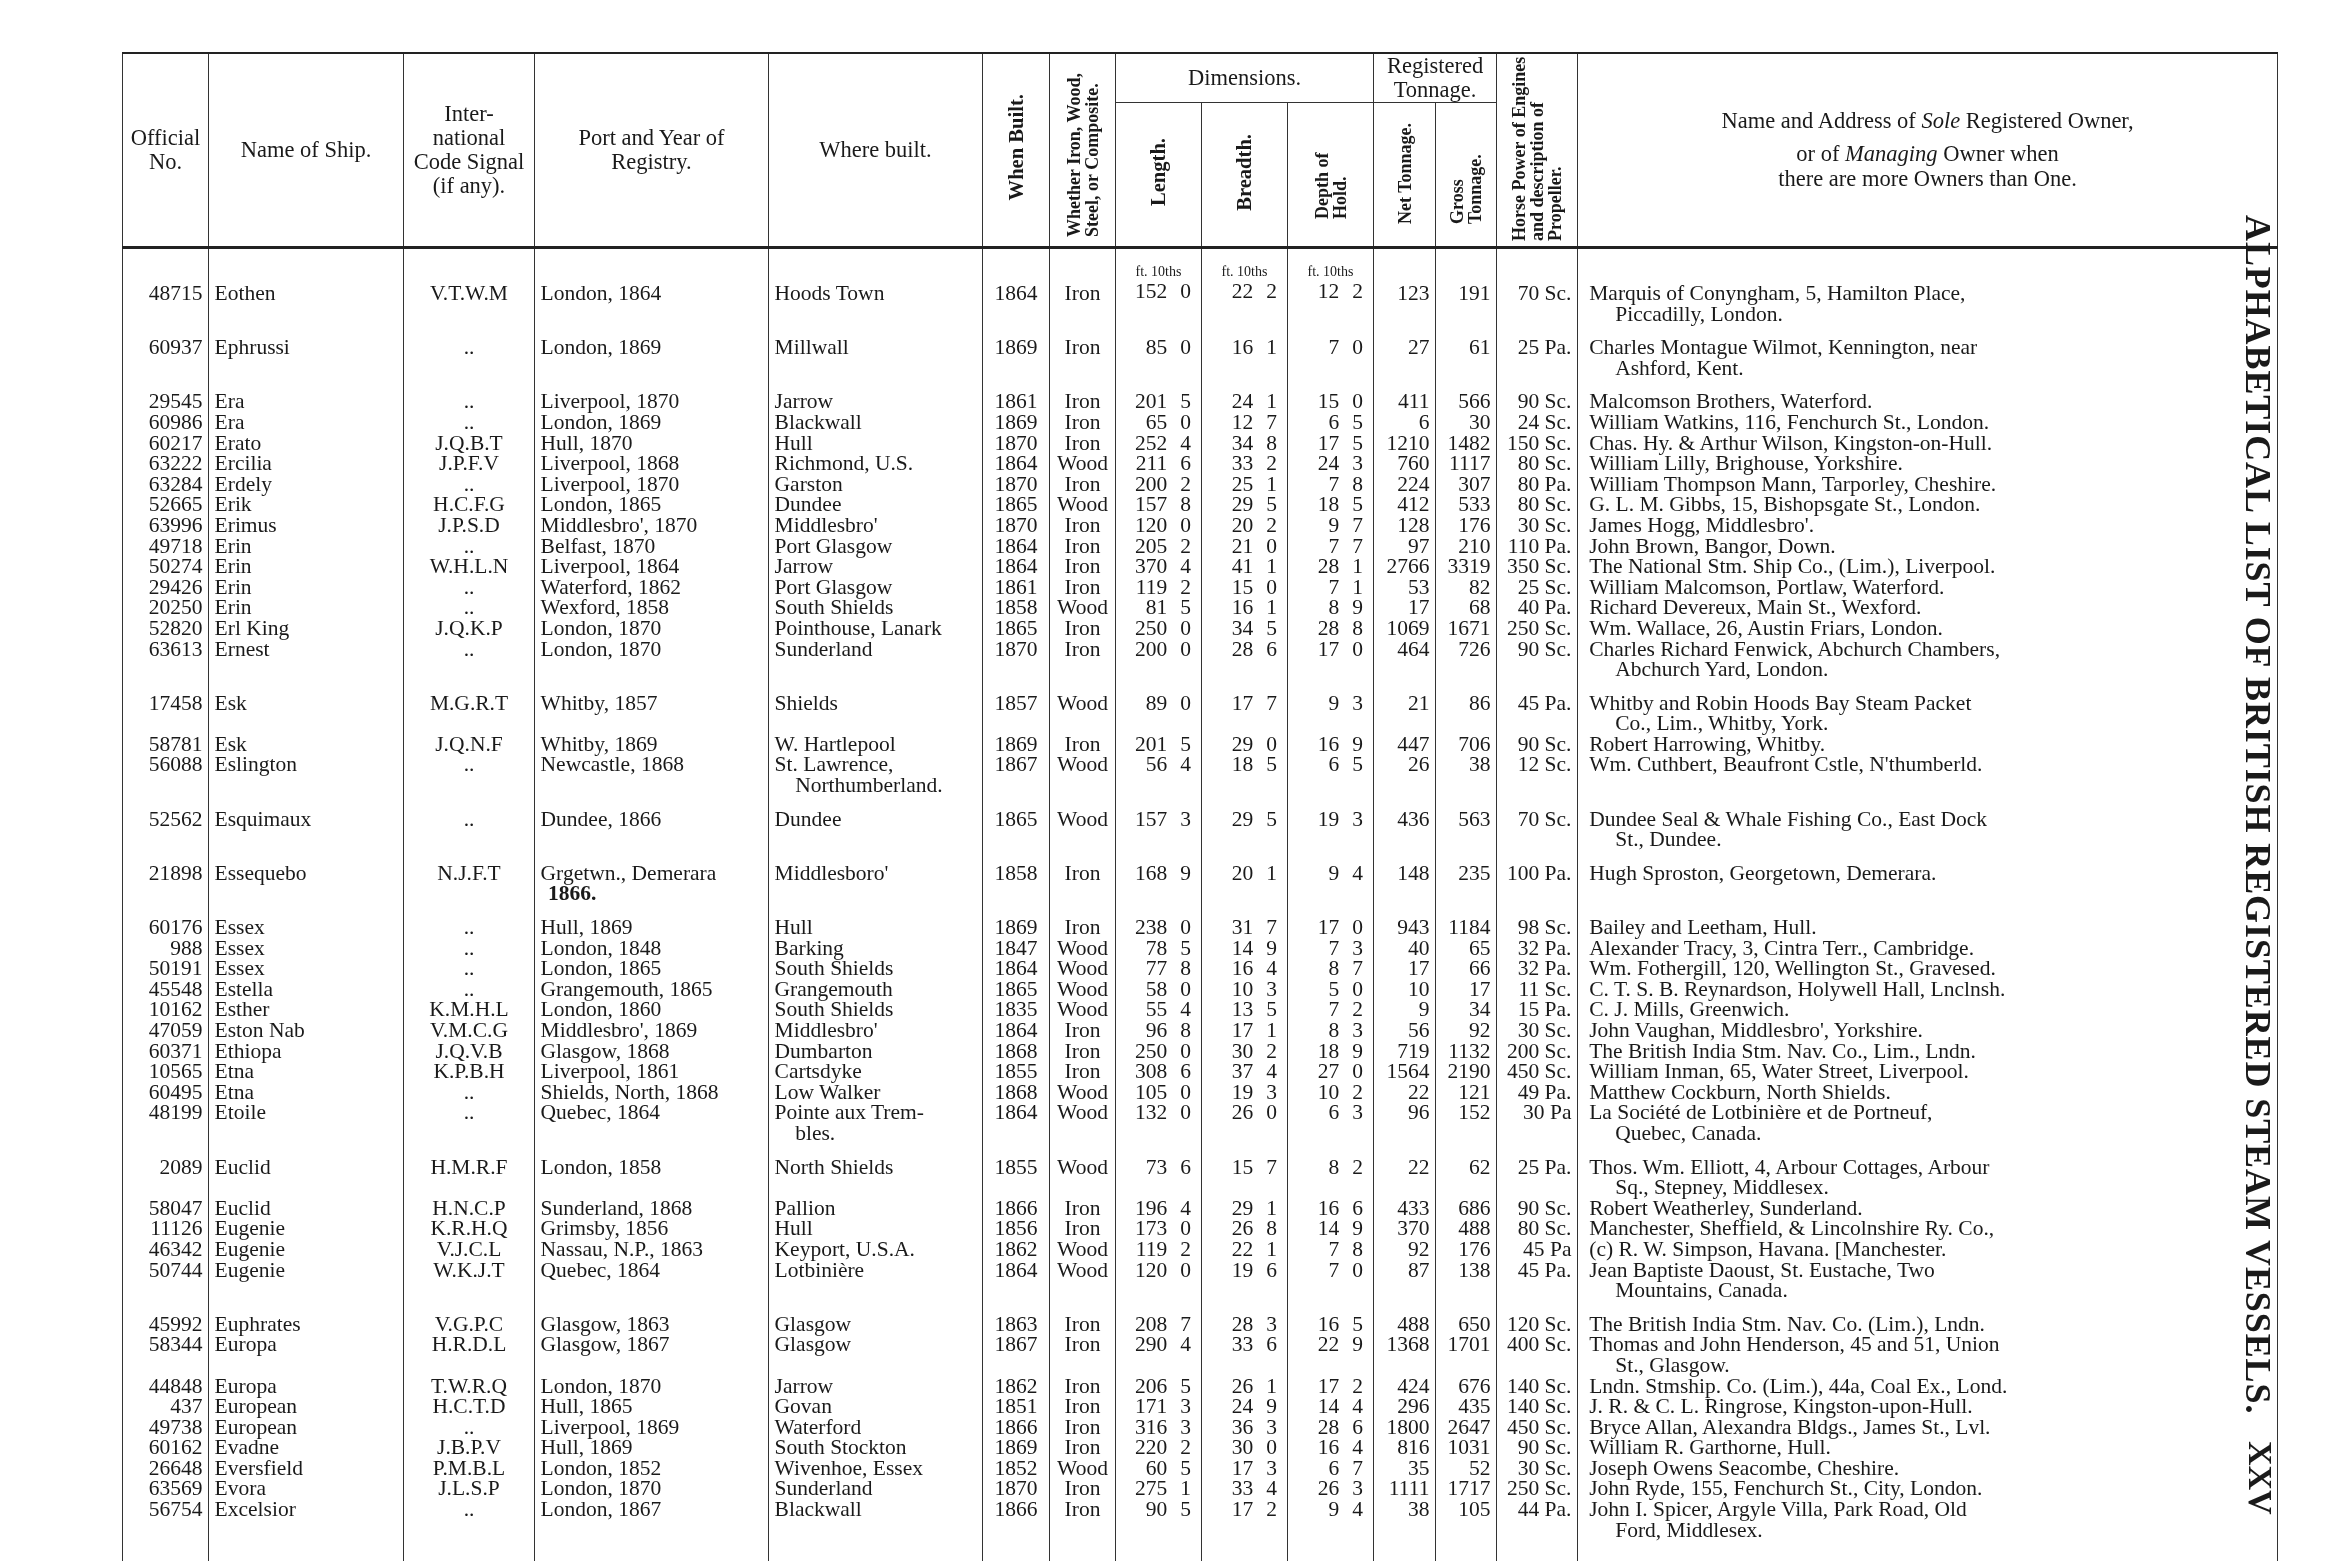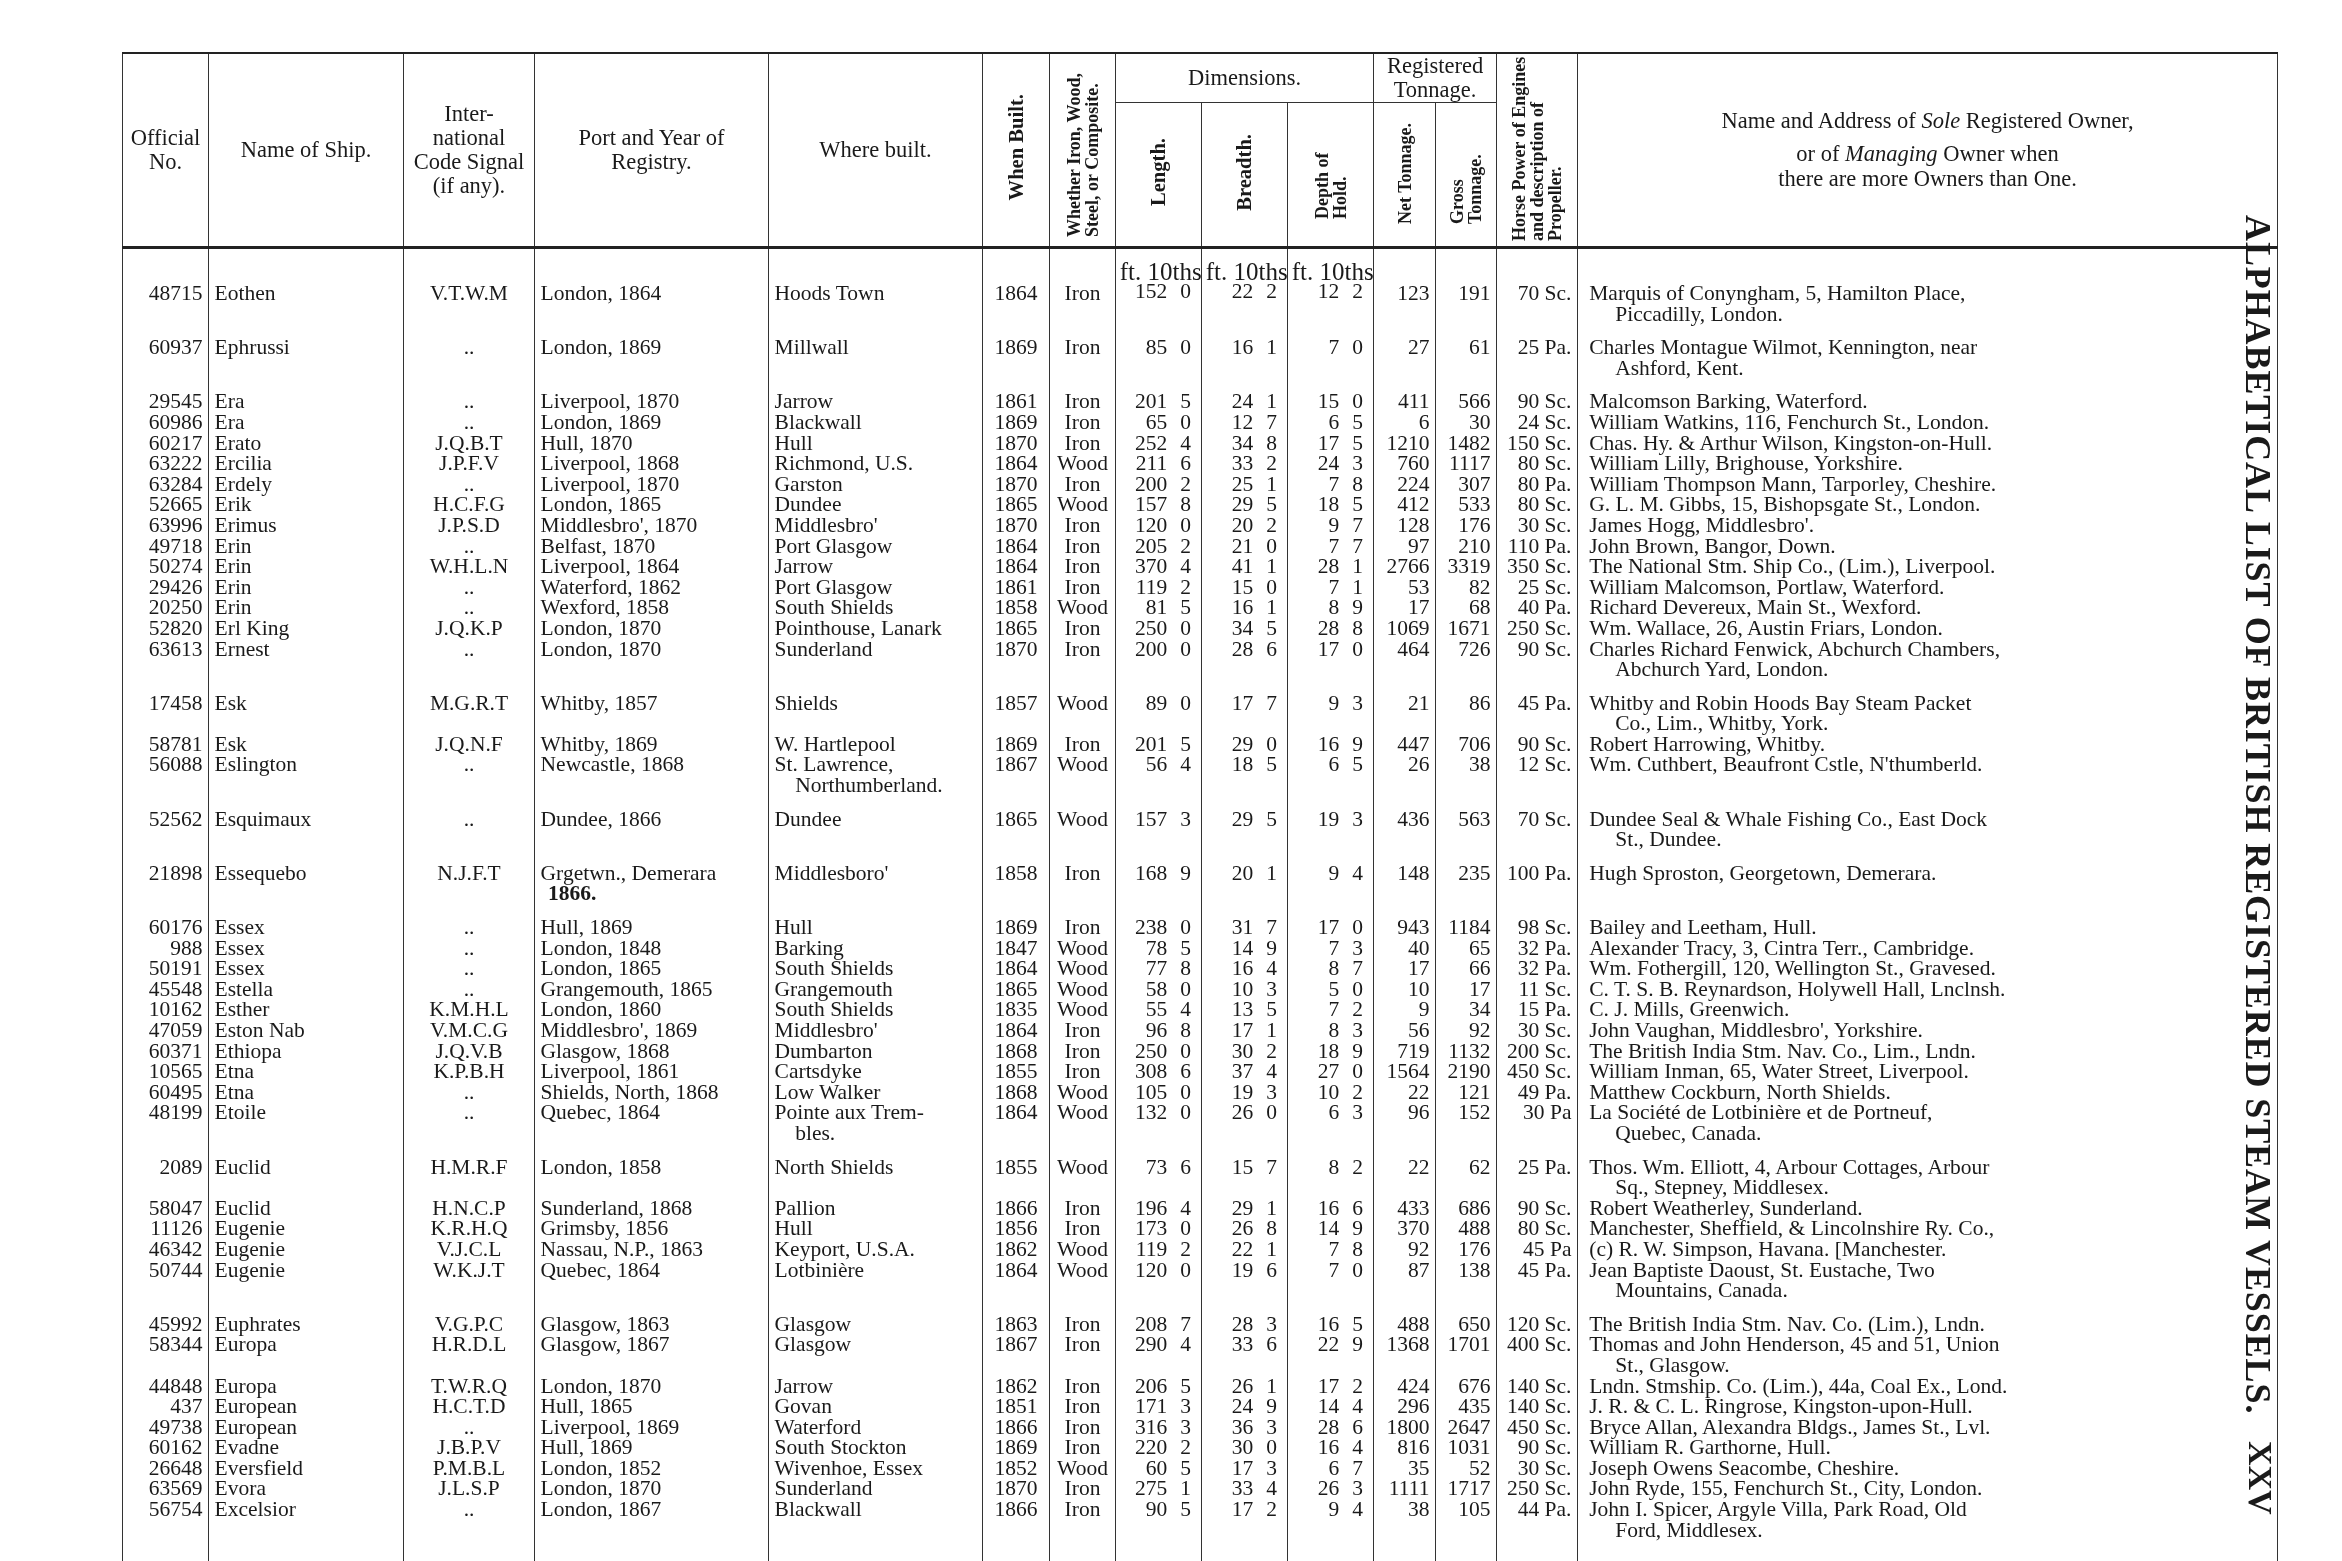--- a/index.html
+++ b/index.html
@@ -21,21 +21,21 @@
           font-weight:bold; font-size:20.6px; line-height:20.6px; text-align:left; }
   .vert.small { font-size:18px; line-height:18px; }
   td.num { text-align:right; }
   td.ctr { text-align:center; }
   td.dim { padding:0 3.7px; }
   .dim-pair { display:flex; justify-content:space-between; }
   .dim-pair span:first-child { flex:1; text-align:right; padding-right:13px; }
   .dim-pair span:last-child { width:17px; text-align:left; }
   tr.gap td { padding-top:13px; }
   tr.unit td { padding-top:34px; }
-  tr.unit .units { font-size:25px; line-height:19px; display:block; text-align:center; }
+  tr.unit .units { font-size:14px; line-height:19px; display:block; text-align:center; }
   tbody tr:last-child td { height:56px; border-bottom:3.7px solid #222; }
   #side-title { position:absolute; left:2237px; top:215px; writing-mode:vertical-rl;
                 font-size:36px; font-weight:bold; letter-spacing:0.9px; color:#1a1a1a; }
   #page-num { position:absolute; left:2241px; top:1441px; writing-mode:vertical-rl;
               font-size:34px; font-weight:bold; }
   i { font-style:italic;text-align:right; }
 </style>
 </head>
 <body>
 
@@ -183,21 +183,21 @@
           </td>
           <td class="dim">
             <div class="dim-pair">
               <span>15</span>
               <span>0</span>
             </div>
           </td>
           <td class="num">411</td>
           <td class="num">566</td>
           <td class="num">90 Sc.</td>
-          <td class="owner rt"><span>Malcomson Barking, Waterford.</span></td>
+          <td class="owner rt"><span>Malcomson Brothers, Waterford.</span></td>
         </tr>
         <tr>
           <td class="first num">60986</td>
           <td><span>Era</span></td>
           <td class="ctr">..</td>
           <td>
             <div>London, 1869</div>
           </td>
           <td>
             <div>Blackwall</div>

